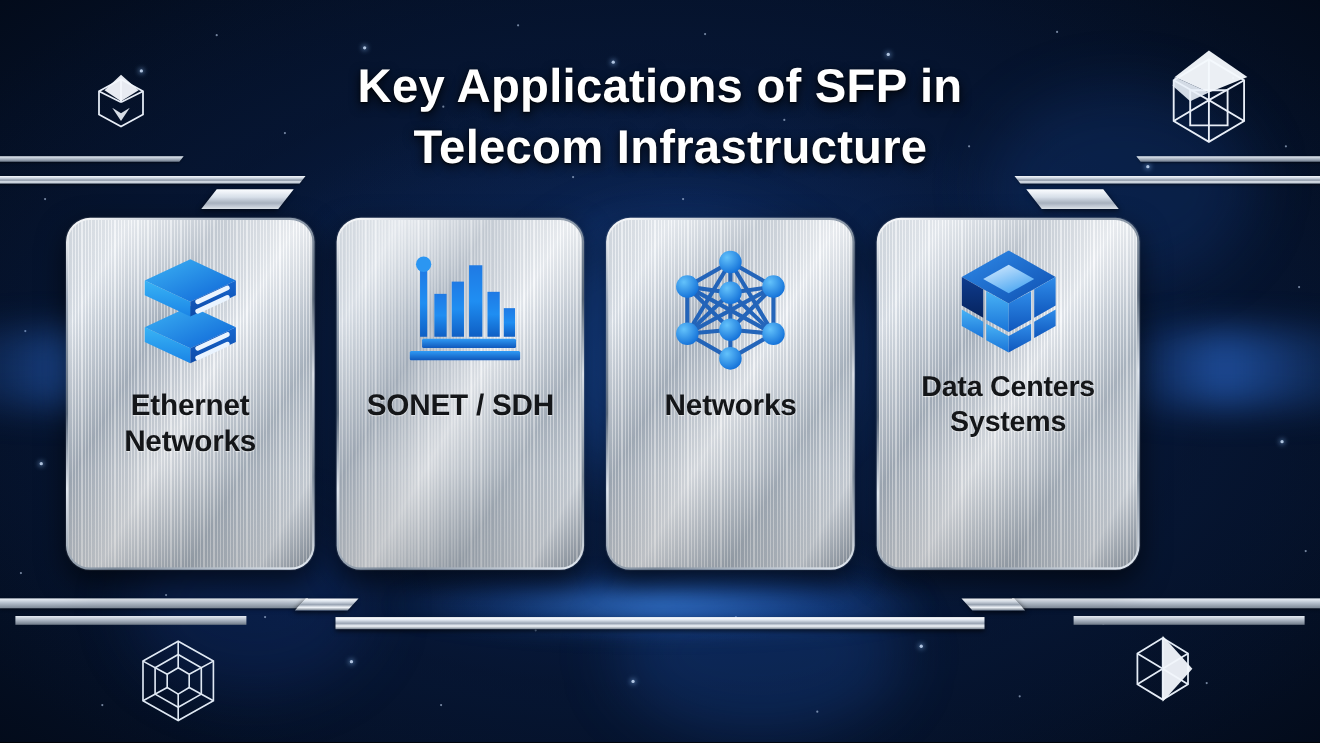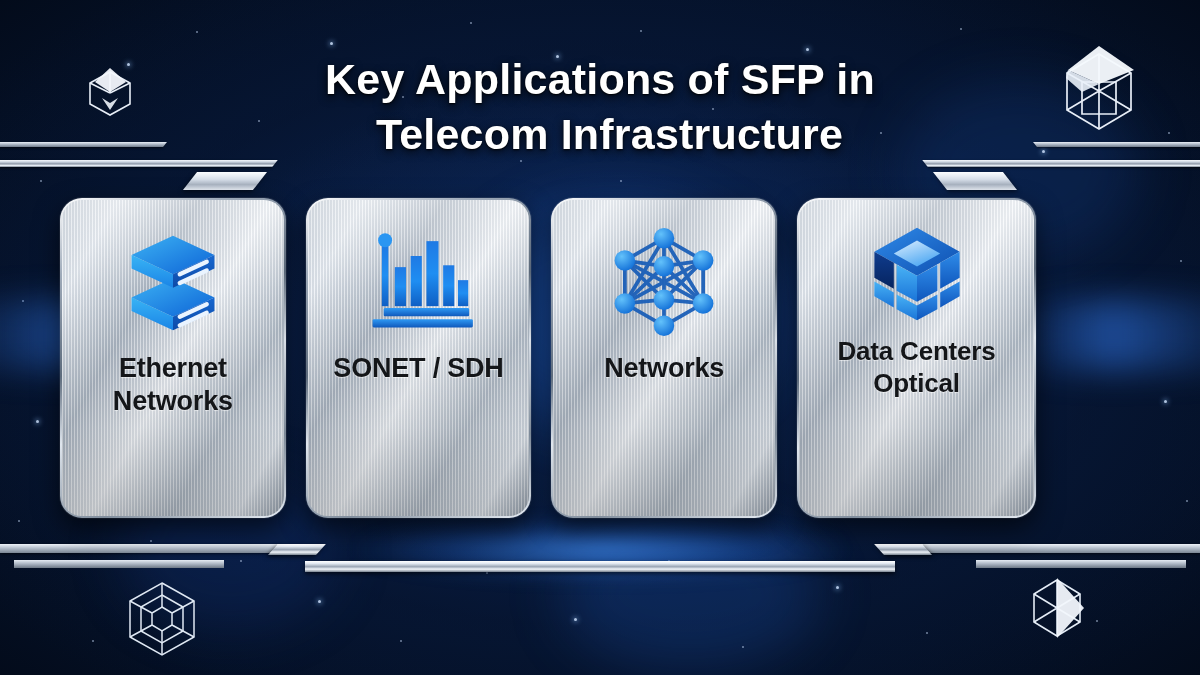--- a/index.html
+++ b/index.html
@@ -473,19 +473,19 @@
             <polygon points="33,78 55,90 55,106 33,94" fill="url(#cLeftLight)"></polygon>
 
             <polygon points="101,32 80,44 80,72 101,60" fill="url(#cRight)"></polygon>
             <polygon points="101,64 80,76 80,92 101,80" fill="url(#cRight)"></polygon>
             <polygon points="77,46 55,58 55,86 77,74" fill="url(#cRight)"></polygon>
             <polygon points="77,78 55,90 55,106 77,94" fill="url(#cRight)"></polygon>
           </svg>
         </div>
         <div class="card-label" style="margin-top:10px;">
           <div>Data Centers</div>
-          <div>Optical</div>
+          <div>Systems</div>
         </div>
       </div>
     </div>
 
   </div>
 </div>
 
 </body></html>

